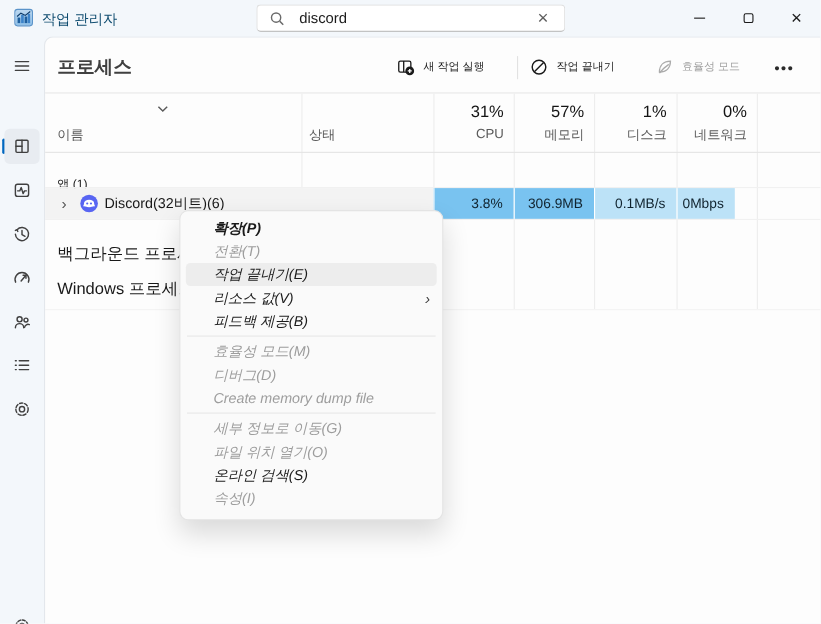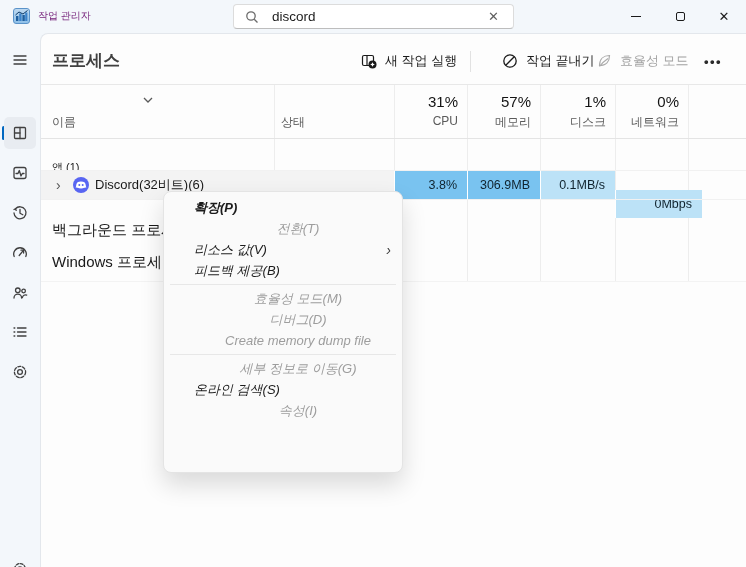--- a/index.html
+++ b/index.html
@@ -11,21 +11,21 @@
     color:#1a1a1a;
     -webkit-font-smoothing: antialiased;
   }
   .abs { position:absolute; }
 
   
   .titlebar { left:0; top:0; width:746px; height:33px; }
   .app-icon { left:13px; top:8px; width:17px; height:16px; border-radius:3px;
     background:linear-gradient(180deg,#bcd8f0,#8fc0e8); border:1px solid #5a93c9; }
   .app-icon svg { display:block; }
-  .win-title { left:38px; top:9px; font-size:10px; color:#701a75;text-align:center; }
+  .win-title { left:38px; top:9px; font-size:13px; color:#0c4a6e;text-align:center; }
   .searchbox { left:233px; top:4px; width:281px; height:25px; background:#ffffff;
     border:1px solid #dcdcdc; border-bottom-color:#bdbdbd; border-radius:4px;
     display:flex; align-items:center; }
   .search-glyph { margin-left:11px; display:flex; }
   .search-text { margin-left:13px; font-size:13.5px; color:#1b1b1b; flex:1; }
   .search-clear { margin-right:10px; font-size:13px; color:#5f5f5f; padding:0 4px; }
   .winbtn { top:0; width:44px; height:33px; display:flex; align-items:center; justify-content:center; }
   .min-glyph { width:10px; height:1px; background:#1a1a1a; }
   .max-glyph { width:9px; height:9px; border:1px solid #1a1a1a; border-radius:2px; }
   .close-glyph { font-size:13px; color:#1a1a1a; line-height:1; }
@@ -39,25 +39,25 @@
     border-radius:2px; background:#0067c0; }
   .side-btn svg { stroke:#404040; fill:none; stroke-width:1.3; stroke-linecap:round; stroke-linejoin:round; }
 
   
   .card { left:40px; top:33px; width:706px; height:534px; background:#fdfdfd;
     border:1px solid #e3e7ec; border-right:none; border-bottom:none;
     border-top-left-radius:8px; }
 
   
   .page-heading { left:52px; top:49px; font-size:17px; font-weight:700; color:#404040; }
-  .tb-btn { display:flex; align-items:center; gap:8px; height:26px; font-size:13px; color:#1b1b1b; }
+  .tb-btn { display:flex; align-items:center; gap:8px; height:26px; font-size:10px; color:#1b1b1b; }
   .tb-btn svg { flex:0 0 auto; }
   .tb-newtask { left:361px; top:48px; }
   .tb-sep { left:470px; top:51px; width:1px; height:21px; background:#e2e2e2; }
-  .tb-endtask { left:502px; top:48px; }
+  .tb-endtask { left:482px; top:48px; }
   .tb-eff { left:596px; top:48px; color:#a2a2a2; }
   .tb-more { left:704px; top:48px; height:26px; display:flex; align-items:center;
     font-size:13px; letter-spacing:1.5px; color:#2b2b2b; font-weight:700; }
 
   
   .hline { position:absolute; height:1px; background:#e8e8e8; }
   .vline { position:absolute; width:1px; top:85px; height:196px; background:#ededed; }
   .sort-chevron { left:141px; top:90px; }
   .colcap { font-size:12px; color:#5a5a5a; }
   .col-usage { font-size:15px; color:#141414; top:93px; }
@@ -72,31 +72,31 @@
     font-size:14px; color:#565656; }
   .discord-badge { left:73px; top:177px; width:16px; height:16px; border-radius:50%;
     background:#5865f2; }
   .row-name { left:95px; top:171px; height:28px; display:flex; align-items:center;
     font-size:13px; color:#191919; white-space:nowrap; }
   .heat { position:absolute; top:171px; height:28px; line-height:28px; text-align:right;
     padding-right:10px; font-size:12.5px; color:#10232e; border-left:1px solid #ffffff; }
   .heat-cpu { left:394px; width:73px; background:#79c3f0; }
   .heat-mem { left:467px; width:73px; background:#79c3f0; }
   .heat-disk { left:540px; width:75px; background:#bce2f7; }
-  .heat-net { left:615px; width:87px; background:#bce2f7;margin-top:19px; }
+  .heat-net { left:615px; width:53px; background:#bce2f7; }
 
   
   .ctxmenu { left:163px; top:191px; width:240px; height:282px; background:#fafafa;
     border:1px solid #e4e4e4; border-radius:8px; padding:5px 0;
     box-shadow:0 12px 24px rgba(0,0,0,0.14); z-index:10;
     display:flex; flex-direction:column; }
   .mi { height:21px; flex:0 0 21px; display:flex; align-items:center; padding-left:30px;
     font-size:13px; color:#1b1b1b; position:relative;font-style:italic; }
   .mi.default { font-weight:700; }
-  .mi.disabled { color:#9d9d9d;justify-content:center; }
+  .mi.disabled { color:#9d9d9d; }
   .mi.hover { background:#ededed; margin:0 5px; padding-left:25px; border-radius:4px; }
   .mi-arrow { position:absolute; right:11px; top:0; height:21px; display:flex;
     align-items:center; font-size:14px; color:#3a3a3a; }
   .msep { height:1px; flex:0 0 1px; background:#e7e7e7; margin:3px 6px; }
 </style>
 </head>
 <body>
 
 <div class="abs titlebar">
   <div class="abs app-icon">
@@ -296,20 +296,23 @@
 <div class="abs group-label" style="left:52px; top:253px; font-size:15px;">Windows 프로세스</div>
 <div class="hline" style="left:41px; top:281px; width:705px; background:#f3f3f3;"></div>
 
 <div class="abs ctxmenu">
   <div class="mi default">
     <span>확장(P)</span>
   </div>
   <div class="mi disabled">
     <span>전환(T)</span>
   </div>
+  <div class="mi hover">
+    <span>작업 끝내기(E)</span>
+  </div>
   <div class="mi">
     <span>리소스 값(V)</span>
     <span class="mi-arrow">›</span>
   </div>
   <div class="mi">
     <span>피드백 제공(B)</span>
   </div>
   <div class="msep"></div>
   <div class="mi disabled">
     <span>효율성 모드(M)</span>
@@ -317,19 +320,22 @@
   <div class="mi disabled">
     <span>디버그(D)</span>
   </div>
   <div class="mi disabled">
     <span>Create memory dump file</span>
   </div>
   <div class="msep"></div>
   <div class="mi disabled">
     <span>세부 정보로 이동(G)</span>
   </div>
+  <div class="mi disabled">
+    <span>파일 위치 열기(O)</span>
+  </div>
   <div class="mi">
     <span>온라인 검색(S)</span>
   </div>
   <div class="mi disabled">
     <span>속성(I)</span>
   </div>
 </div>
 
 </body></html>

